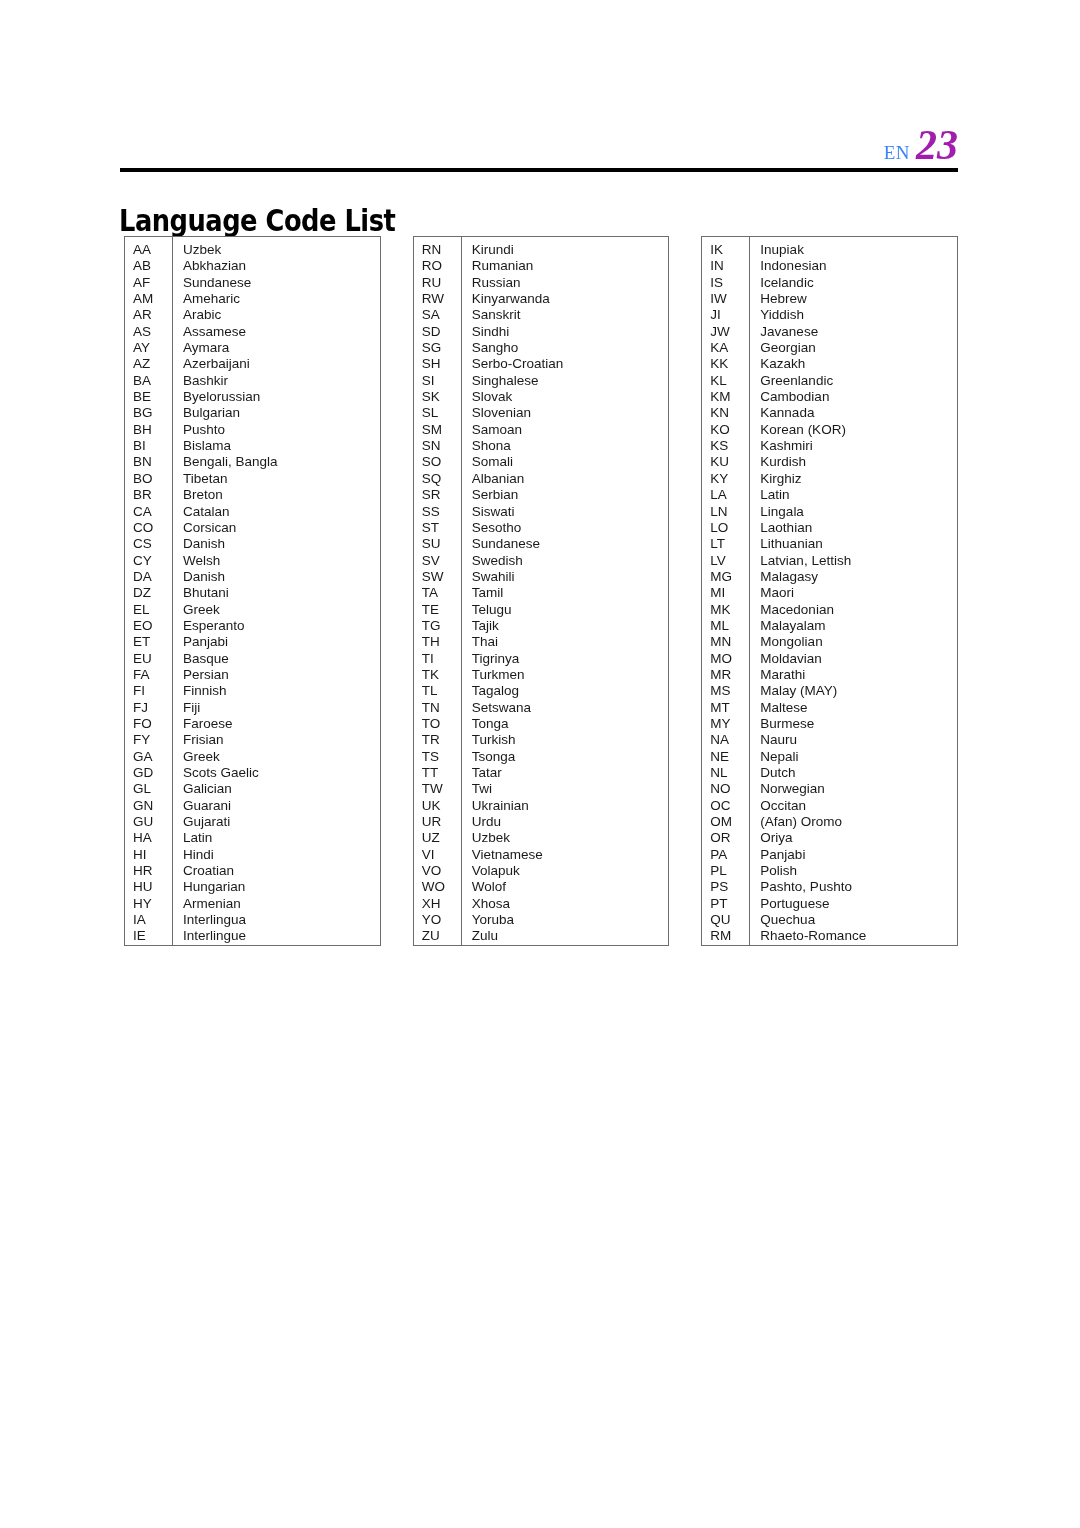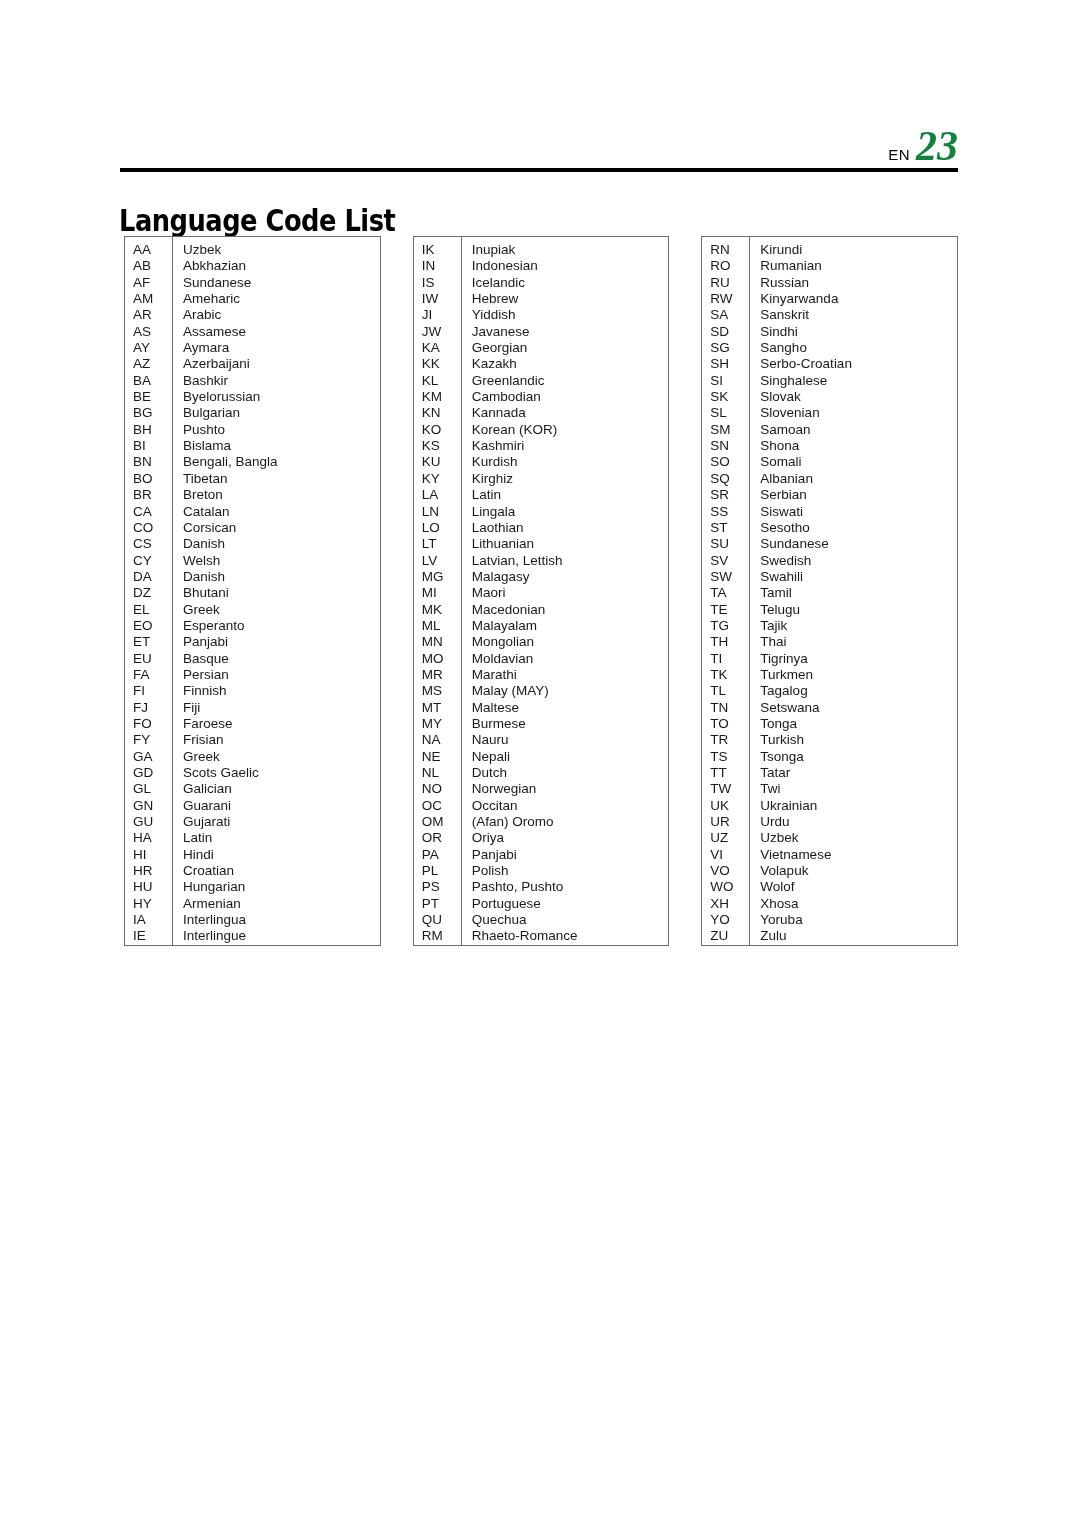--- a/index.html
+++ b/index.html
@@ -27,34 +27,34 @@
   #folio {
     position: absolute;
     right: 0;
     bottom: 8px;
     display: flex;
     align-items: baseline;
     gap: 6px;
     white-space: nowrap;
   }
   #folio .folio-en {
-    font-family: Liberation Sans, sans-serif;
-    font-size: 21px;
+    font-family: Liberation Serif, serif;
+    font-size: 27px;
     letter-spacing: 0.5px;
     font-variant: small-caps;
     text-transform: lowercase;
-    color: #000000;
+    color: #3b82f6;
   }
   #folio .folio-num {
     font-family: "Liberation Serif", serif;
     font-style: italic;
     font-weight: 700;
     font-size: 42px;
     line-height: 0.9;
-    color: #15803d;
+    color: #a21caf;
   }
   #header-rule {
     position: absolute;
     left: 120px;
     top: 168px;
     width: 838px;
     height: 4px;
     background: #000;
   }
 
@@ -307,360 +307,360 @@
         <span class="lang-cell">Interlingua</span>
       </div>
       <div class="code-row">
         <span class="code-cell">IE</span>
         <span class="lang-cell">Interlingue</span>
       </div>
     </div>
     <div class="code-table">
       <div class="divider"></div>
       <div class="code-row">
-        <span class="code-cell">IK</span>
-        <span class="lang-cell">Inupiak</span>
-      </div>
-      <div class="code-row">
-        <span class="code-cell">IN</span>
-        <span class="lang-cell">Indonesian</span>
-      </div>
-      <div class="code-row">
-        <span class="code-cell">IS</span>
-        <span class="lang-cell">Icelandic</span>
-      </div>
-      <div class="code-row">
-        <span class="code-cell">IW</span>
-        <span class="lang-cell">Hebrew</span>
-      </div>
-      <div class="code-row">
-        <span class="code-cell">JI</span>
-        <span class="lang-cell">Yiddish</span>
-      </div>
-      <div class="code-row">
-        <span class="code-cell">JW</span>
-        <span class="lang-cell">Javanese</span>
-      </div>
-      <div class="code-row">
-        <span class="code-cell">KA</span>
-        <span class="lang-cell">Georgian</span>
-      </div>
-      <div class="code-row">
-        <span class="code-cell">KK</span>
-        <span class="lang-cell">Kazakh</span>
-      </div>
-      <div class="code-row">
-        <span class="code-cell">KL</span>
-        <span class="lang-cell">Greenlandic</span>
-      </div>
-      <div class="code-row">
-        <span class="code-cell">KM</span>
-        <span class="lang-cell">Cambodian</span>
-      </div>
-      <div class="code-row">
-        <span class="code-cell">KN</span>
-        <span class="lang-cell">Kannada</span>
-      </div>
-      <div class="code-row">
-        <span class="code-cell">KO</span>
-        <span class="lang-cell">Korean (KOR)</span>
-      </div>
-      <div class="code-row">
-        <span class="code-cell">KS</span>
-        <span class="lang-cell">Kashmiri</span>
-      </div>
-      <div class="code-row">
-        <span class="code-cell">KU</span>
-        <span class="lang-cell">Kurdish</span>
-      </div>
-      <div class="code-row">
-        <span class="code-cell">KY</span>
-        <span class="lang-cell">Kirghiz</span>
-      </div>
-      <div class="code-row">
-        <span class="code-cell">LA</span>
-        <span class="lang-cell">Latin</span>
-      </div>
-      <div class="code-row">
-        <span class="code-cell">LN</span>
-        <span class="lang-cell">Lingala</span>
-      </div>
-      <div class="code-row">
-        <span class="code-cell">LO</span>
-        <span class="lang-cell">Laothian</span>
-      </div>
-      <div class="code-row">
-        <span class="code-cell">LT</span>
-        <span class="lang-cell">Lithuanian</span>
-      </div>
-      <div class="code-row">
-        <span class="code-cell">LV</span>
-        <span class="lang-cell">Latvian, Lettish</span>
-      </div>
-      <div class="code-row">
-        <span class="code-cell">MG</span>
-        <span class="lang-cell">Malagasy</span>
-      </div>
-      <div class="code-row">
-        <span class="code-cell">MI</span>
-        <span class="lang-cell">Maori</span>
-      </div>
-      <div class="code-row">
-        <span class="code-cell">MK</span>
-        <span class="lang-cell">Macedonian</span>
-      </div>
-      <div class="code-row">
-        <span class="code-cell">ML</span>
-        <span class="lang-cell">Malayalam</span>
-      </div>
-      <div class="code-row">
-        <span class="code-cell">MN</span>
-        <span class="lang-cell">Mongolian</span>
-      </div>
-      <div class="code-row">
-        <span class="code-cell">MO</span>
-        <span class="lang-cell">Moldavian</span>
-      </div>
-      <div class="code-row">
-        <span class="code-cell">MR</span>
-        <span class="lang-cell">Marathi</span>
-      </div>
-      <div class="code-row">
-        <span class="code-cell">MS</span>
-        <span class="lang-cell">Malay (MAY)</span>
-      </div>
-      <div class="code-row">
-        <span class="code-cell">MT</span>
-        <span class="lang-cell">Maltese</span>
-      </div>
-      <div class="code-row">
-        <span class="code-cell">MY</span>
-        <span class="lang-cell">Burmese</span>
-      </div>
-      <div class="code-row">
-        <span class="code-cell">NA</span>
-        <span class="lang-cell">Nauru</span>
-      </div>
-      <div class="code-row">
-        <span class="code-cell">NE</span>
-        <span class="lang-cell">Nepali</span>
-      </div>
-      <div class="code-row">
-        <span class="code-cell">NL</span>
-        <span class="lang-cell">Dutch</span>
-      </div>
-      <div class="code-row">
-        <span class="code-cell">NO</span>
-        <span class="lang-cell">Norwegian</span>
-      </div>
-      <div class="code-row">
-        <span class="code-cell">OC</span>
-        <span class="lang-cell">Occitan</span>
-      </div>
-      <div class="code-row">
-        <span class="code-cell">OM</span>
-        <span class="lang-cell">(Afan) Oromo</span>
-      </div>
-      <div class="code-row">
-        <span class="code-cell">OR</span>
-        <span class="lang-cell">Oriya</span>
-      </div>
-      <div class="code-row">
-        <span class="code-cell">PA</span>
-        <span class="lang-cell">Panjabi</span>
-      </div>
-      <div class="code-row">
-        <span class="code-cell">PL</span>
-        <span class="lang-cell">Polish</span>
-      </div>
-      <div class="code-row">
-        <span class="code-cell">PS</span>
-        <span class="lang-cell">Pashto, Pushto</span>
-      </div>
-      <div class="code-row">
-        <span class="code-cell">PT</span>
-        <span class="lang-cell">Portuguese</span>
-      </div>
-      <div class="code-row">
-        <span class="code-cell">QU</span>
-        <span class="lang-cell">Quechua</span>
-      </div>
-      <div class="code-row">
-        <span class="code-cell">RM</span>
-        <span class="lang-cell">Rhaeto-Romance</span>
+        <span class="code-cell">RN</span>
+        <span class="lang-cell">Kirundi</span>
+      </div>
+      <div class="code-row">
+        <span class="code-cell">RO</span>
+        <span class="lang-cell">Rumanian</span>
+      </div>
+      <div class="code-row">
+        <span class="code-cell">RU</span>
+        <span class="lang-cell">Russian</span>
+      </div>
+      <div class="code-row">
+        <span class="code-cell">RW</span>
+        <span class="lang-cell">Kinyarwanda</span>
+      </div>
+      <div class="code-row">
+        <span class="code-cell">SA</span>
+        <span class="lang-cell">Sanskrit</span>
+      </div>
+      <div class="code-row">
+        <span class="code-cell">SD</span>
+        <span class="lang-cell">Sindhi</span>
+      </div>
+      <div class="code-row">
+        <span class="code-cell">SG</span>
+        <span class="lang-cell">Sangho</span>
+      </div>
+      <div class="code-row">
+        <span class="code-cell">SH</span>
+        <span class="lang-cell">Serbo-Croatian</span>
+      </div>
+      <div class="code-row">
+        <span class="code-cell">SI</span>
+        <span class="lang-cell">Singhalese</span>
+      </div>
+      <div class="code-row">
+        <span class="code-cell">SK</span>
+        <span class="lang-cell">Slovak</span>
+      </div>
+      <div class="code-row">
+        <span class="code-cell">SL</span>
+        <span class="lang-cell">Slovenian</span>
+      </div>
+      <div class="code-row">
+        <span class="code-cell">SM</span>
+        <span class="lang-cell">Samoan</span>
+      </div>
+      <div class="code-row">
+        <span class="code-cell">SN</span>
+        <span class="lang-cell">Shona</span>
+      </div>
+      <div class="code-row">
+        <span class="code-cell">SO</span>
+        <span class="lang-cell">Somali</span>
+      </div>
+      <div class="code-row">
+        <span class="code-cell">SQ</span>
+        <span class="lang-cell">Albanian</span>
+      </div>
+      <div class="code-row">
+        <span class="code-cell">SR</span>
+        <span class="lang-cell">Serbian</span>
+      </div>
+      <div class="code-row">
+        <span class="code-cell">SS</span>
+        <span class="lang-cell">Siswati</span>
+      </div>
+      <div class="code-row">
+        <span class="code-cell">ST</span>
+        <span class="lang-cell">Sesotho</span>
+      </div>
+      <div class="code-row">
+        <span class="code-cell">SU</span>
+        <span class="lang-cell">Sundanese</span>
+      </div>
+      <div class="code-row">
+        <span class="code-cell">SV</span>
+        <span class="lang-cell">Swedish</span>
+      </div>
+      <div class="code-row">
+        <span class="code-cell">SW</span>
+        <span class="lang-cell">Swahili</span>
+      </div>
+      <div class="code-row">
+        <span class="code-cell">TA</span>
+        <span class="lang-cell">Tamil</span>
+      </div>
+      <div class="code-row">
+        <span class="code-cell">TE</span>
+        <span class="lang-cell">Telugu</span>
+      </div>
+      <div class="code-row">
+        <span class="code-cell">TG</span>
+        <span class="lang-cell">Tajik</span>
+      </div>
+      <div class="code-row">
+        <span class="code-cell">TH</span>
+        <span class="lang-cell">Thai</span>
+      </div>
+      <div class="code-row">
+        <span class="code-cell">TI</span>
+        <span class="lang-cell">Tigrinya</span>
+      </div>
+      <div class="code-row">
+        <span class="code-cell">TK</span>
+        <span class="lang-cell">Turkmen</span>
+      </div>
+      <div class="code-row">
+        <span class="code-cell">TL</span>
+        <span class="lang-cell">Tagalog</span>
+      </div>
+      <div class="code-row">
+        <span class="code-cell">TN</span>
+        <span class="lang-cell">Setswana</span>
+      </div>
+      <div class="code-row">
+        <span class="code-cell">TO</span>
+        <span class="lang-cell">Tonga</span>
+      </div>
+      <div class="code-row">
+        <span class="code-cell">TR</span>
+        <span class="lang-cell">Turkish</span>
+      </div>
+      <div class="code-row">
+        <span class="code-cell">TS</span>
+        <span class="lang-cell">Tsonga</span>
+      </div>
+      <div class="code-row">
+        <span class="code-cell">TT</span>
+        <span class="lang-cell">Tatar</span>
+      </div>
+      <div class="code-row">
+        <span class="code-cell">TW</span>
+        <span class="lang-cell">Twi</span>
+      </div>
+      <div class="code-row">
+        <span class="code-cell">UK</span>
+        <span class="lang-cell">Ukrainian</span>
+      </div>
+      <div class="code-row">
+        <span class="code-cell">UR</span>
+        <span class="lang-cell">Urdu</span>
+      </div>
+      <div class="code-row">
+        <span class="code-cell">UZ</span>
+        <span class="lang-cell">Uzbek</span>
+      </div>
+      <div class="code-row">
+        <span class="code-cell">VI</span>
+        <span class="lang-cell">Vietnamese</span>
+      </div>
+      <div class="code-row">
+        <span class="code-cell">VO</span>
+        <span class="lang-cell">Volapuk</span>
+      </div>
+      <div class="code-row">
+        <span class="code-cell">WO</span>
+        <span class="lang-cell">Wolof</span>
+      </div>
+      <div class="code-row">
+        <span class="code-cell">XH</span>
+        <span class="lang-cell">Xhosa</span>
+      </div>
+      <div class="code-row">
+        <span class="code-cell">YO</span>
+        <span class="lang-cell">Yoruba</span>
+      </div>
+      <div class="code-row">
+        <span class="code-cell">ZU</span>
+        <span class="lang-cell">Zulu</span>
       </div>
     </div>
     <div class="code-table">
       <div class="divider"></div>
       <div class="code-row">
-        <span class="code-cell">RN</span>
-        <span class="lang-cell">Kirundi</span>
-      </div>
-      <div class="code-row">
-        <span class="code-cell">RO</span>
-        <span class="lang-cell">Rumanian</span>
-      </div>
-      <div class="code-row">
-        <span class="code-cell">RU</span>
-        <span class="lang-cell">Russian</span>
-      </div>
-      <div class="code-row">
-        <span class="code-cell">RW</span>
-        <span class="lang-cell">Kinyarwanda</span>
-      </div>
-      <div class="code-row">
-        <span class="code-cell">SA</span>
-        <span class="lang-cell">Sanskrit</span>
-      </div>
-      <div class="code-row">
-        <span class="code-cell">SD</span>
-        <span class="lang-cell">Sindhi</span>
-      </div>
-      <div class="code-row">
-        <span class="code-cell">SG</span>
-        <span class="lang-cell">Sangho</span>
-      </div>
-      <div class="code-row">
-        <span class="code-cell">SH</span>
-        <span class="lang-cell">Serbo-Croatian</span>
-      </div>
-      <div class="code-row">
-        <span class="code-cell">SI</span>
-        <span class="lang-cell">Singhalese</span>
-      </div>
-      <div class="code-row">
-        <span class="code-cell">SK</span>
-        <span class="lang-cell">Slovak</span>
-      </div>
-      <div class="code-row">
-        <span class="code-cell">SL</span>
-        <span class="lang-cell">Slovenian</span>
-      </div>
-      <div class="code-row">
-        <span class="code-cell">SM</span>
-        <span class="lang-cell">Samoan</span>
-      </div>
-      <div class="code-row">
-        <span class="code-cell">SN</span>
-        <span class="lang-cell">Shona</span>
-      </div>
-      <div class="code-row">
-        <span class="code-cell">SO</span>
-        <span class="lang-cell">Somali</span>
-      </div>
-      <div class="code-row">
-        <span class="code-cell">SQ</span>
-        <span class="lang-cell">Albanian</span>
-      </div>
-      <div class="code-row">
-        <span class="code-cell">SR</span>
-        <span class="lang-cell">Serbian</span>
-      </div>
-      <div class="code-row">
-        <span class="code-cell">SS</span>
-        <span class="lang-cell">Siswati</span>
-      </div>
-      <div class="code-row">
-        <span class="code-cell">ST</span>
-        <span class="lang-cell">Sesotho</span>
-      </div>
-      <div class="code-row">
-        <span class="code-cell">SU</span>
-        <span class="lang-cell">Sundanese</span>
-      </div>
-      <div class="code-row">
-        <span class="code-cell">SV</span>
-        <span class="lang-cell">Swedish</span>
-      </div>
-      <div class="code-row">
-        <span class="code-cell">SW</span>
-        <span class="lang-cell">Swahili</span>
-      </div>
-      <div class="code-row">
-        <span class="code-cell">TA</span>
-        <span class="lang-cell">Tamil</span>
-      </div>
-      <div class="code-row">
-        <span class="code-cell">TE</span>
-        <span class="lang-cell">Telugu</span>
-      </div>
-      <div class="code-row">
-        <span class="code-cell">TG</span>
-        <span class="lang-cell">Tajik</span>
-      </div>
-      <div class="code-row">
-        <span class="code-cell">TH</span>
-        <span class="lang-cell">Thai</span>
-      </div>
-      <div class="code-row">
-        <span class="code-cell">TI</span>
-        <span class="lang-cell">Tigrinya</span>
-      </div>
-      <div class="code-row">
-        <span class="code-cell">TK</span>
-        <span class="lang-cell">Turkmen</span>
-      </div>
-      <div class="code-row">
-        <span class="code-cell">TL</span>
-        <span class="lang-cell">Tagalog</span>
-      </div>
-      <div class="code-row">
-        <span class="code-cell">TN</span>
-        <span class="lang-cell">Setswana</span>
-      </div>
-      <div class="code-row">
-        <span class="code-cell">TO</span>
-        <span class="lang-cell">Tonga</span>
-      </div>
-      <div class="code-row">
-        <span class="code-cell">TR</span>
-        <span class="lang-cell">Turkish</span>
-      </div>
-      <div class="code-row">
-        <span class="code-cell">TS</span>
-        <span class="lang-cell">Tsonga</span>
-      </div>
-      <div class="code-row">
-        <span class="code-cell">TT</span>
-        <span class="lang-cell">Tatar</span>
-      </div>
-      <div class="code-row">
-        <span class="code-cell">TW</span>
-        <span class="lang-cell">Twi</span>
-      </div>
-      <div class="code-row">
-        <span class="code-cell">UK</span>
-        <span class="lang-cell">Ukrainian</span>
-      </div>
-      <div class="code-row">
-        <span class="code-cell">UR</span>
-        <span class="lang-cell">Urdu</span>
-      </div>
-      <div class="code-row">
-        <span class="code-cell">UZ</span>
-        <span class="lang-cell">Uzbek</span>
-      </div>
-      <div class="code-row">
-        <span class="code-cell">VI</span>
-        <span class="lang-cell">Vietnamese</span>
-      </div>
-      <div class="code-row">
-        <span class="code-cell">VO</span>
-        <span class="lang-cell">Volapuk</span>
-      </div>
-      <div class="code-row">
-        <span class="code-cell">WO</span>
-        <span class="lang-cell">Wolof</span>
-      </div>
-      <div class="code-row">
-        <span class="code-cell">XH</span>
-        <span class="lang-cell">Xhosa</span>
-      </div>
-      <div class="code-row">
-        <span class="code-cell">YO</span>
-        <span class="lang-cell">Yoruba</span>
-      </div>
-      <div class="code-row">
-        <span class="code-cell">ZU</span>
-        <span class="lang-cell">Zulu</span>
+        <span class="code-cell">IK</span>
+        <span class="lang-cell">Inupiak</span>
+      </div>
+      <div class="code-row">
+        <span class="code-cell">IN</span>
+        <span class="lang-cell">Indonesian</span>
+      </div>
+      <div class="code-row">
+        <span class="code-cell">IS</span>
+        <span class="lang-cell">Icelandic</span>
+      </div>
+      <div class="code-row">
+        <span class="code-cell">IW</span>
+        <span class="lang-cell">Hebrew</span>
+      </div>
+      <div class="code-row">
+        <span class="code-cell">JI</span>
+        <span class="lang-cell">Yiddish</span>
+      </div>
+      <div class="code-row">
+        <span class="code-cell">JW</span>
+        <span class="lang-cell">Javanese</span>
+      </div>
+      <div class="code-row">
+        <span class="code-cell">KA</span>
+        <span class="lang-cell">Georgian</span>
+      </div>
+      <div class="code-row">
+        <span class="code-cell">KK</span>
+        <span class="lang-cell">Kazakh</span>
+      </div>
+      <div class="code-row">
+        <span class="code-cell">KL</span>
+        <span class="lang-cell">Greenlandic</span>
+      </div>
+      <div class="code-row">
+        <span class="code-cell">KM</span>
+        <span class="lang-cell">Cambodian</span>
+      </div>
+      <div class="code-row">
+        <span class="code-cell">KN</span>
+        <span class="lang-cell">Kannada</span>
+      </div>
+      <div class="code-row">
+        <span class="code-cell">KO</span>
+        <span class="lang-cell">Korean (KOR)</span>
+      </div>
+      <div class="code-row">
+        <span class="code-cell">KS</span>
+        <span class="lang-cell">Kashmiri</span>
+      </div>
+      <div class="code-row">
+        <span class="code-cell">KU</span>
+        <span class="lang-cell">Kurdish</span>
+      </div>
+      <div class="code-row">
+        <span class="code-cell">KY</span>
+        <span class="lang-cell">Kirghiz</span>
+      </div>
+      <div class="code-row">
+        <span class="code-cell">LA</span>
+        <span class="lang-cell">Latin</span>
+      </div>
+      <div class="code-row">
+        <span class="code-cell">LN</span>
+        <span class="lang-cell">Lingala</span>
+      </div>
+      <div class="code-row">
+        <span class="code-cell">LO</span>
+        <span class="lang-cell">Laothian</span>
+      </div>
+      <div class="code-row">
+        <span class="code-cell">LT</span>
+        <span class="lang-cell">Lithuanian</span>
+      </div>
+      <div class="code-row">
+        <span class="code-cell">LV</span>
+        <span class="lang-cell">Latvian, Lettish</span>
+      </div>
+      <div class="code-row">
+        <span class="code-cell">MG</span>
+        <span class="lang-cell">Malagasy</span>
+      </div>
+      <div class="code-row">
+        <span class="code-cell">MI</span>
+        <span class="lang-cell">Maori</span>
+      </div>
+      <div class="code-row">
+        <span class="code-cell">MK</span>
+        <span class="lang-cell">Macedonian</span>
+      </div>
+      <div class="code-row">
+        <span class="code-cell">ML</span>
+        <span class="lang-cell">Malayalam</span>
+      </div>
+      <div class="code-row">
+        <span class="code-cell">MN</span>
+        <span class="lang-cell">Mongolian</span>
+      </div>
+      <div class="code-row">
+        <span class="code-cell">MO</span>
+        <span class="lang-cell">Moldavian</span>
+      </div>
+      <div class="code-row">
+        <span class="code-cell">MR</span>
+        <span class="lang-cell">Marathi</span>
+      </div>
+      <div class="code-row">
+        <span class="code-cell">MS</span>
+        <span class="lang-cell">Malay (MAY)</span>
+      </div>
+      <div class="code-row">
+        <span class="code-cell">MT</span>
+        <span class="lang-cell">Maltese</span>
+      </div>
+      <div class="code-row">
+        <span class="code-cell">MY</span>
+        <span class="lang-cell">Burmese</span>
+      </div>
+      <div class="code-row">
+        <span class="code-cell">NA</span>
+        <span class="lang-cell">Nauru</span>
+      </div>
+      <div class="code-row">
+        <span class="code-cell">NE</span>
+        <span class="lang-cell">Nepali</span>
+      </div>
+      <div class="code-row">
+        <span class="code-cell">NL</span>
+        <span class="lang-cell">Dutch</span>
+      </div>
+      <div class="code-row">
+        <span class="code-cell">NO</span>
+        <span class="lang-cell">Norwegian</span>
+      </div>
+      <div class="code-row">
+        <span class="code-cell">OC</span>
+        <span class="lang-cell">Occitan</span>
+      </div>
+      <div class="code-row">
+        <span class="code-cell">OM</span>
+        <span class="lang-cell">(Afan) Oromo</span>
+      </div>
+      <div class="code-row">
+        <span class="code-cell">OR</span>
+        <span class="lang-cell">Oriya</span>
+      </div>
+      <div class="code-row">
+        <span class="code-cell">PA</span>
+        <span class="lang-cell">Panjabi</span>
+      </div>
+      <div class="code-row">
+        <span class="code-cell">PL</span>
+        <span class="lang-cell">Polish</span>
+      </div>
+      <div class="code-row">
+        <span class="code-cell">PS</span>
+        <span class="lang-cell">Pashto, Pushto</span>
+      </div>
+      <div class="code-row">
+        <span class="code-cell">PT</span>
+        <span class="lang-cell">Portuguese</span>
+      </div>
+      <div class="code-row">
+        <span class="code-cell">QU</span>
+        <span class="lang-cell">Quechua</span>
+      </div>
+      <div class="code-row">
+        <span class="code-cell">RM</span>
+        <span class="lang-cell">Rhaeto-Romance</span>
       </div>
     </div>
   </div>
 
 </body></html>

